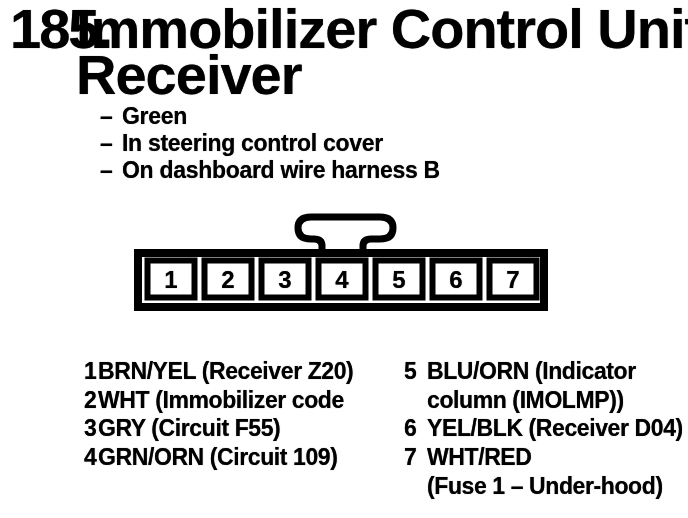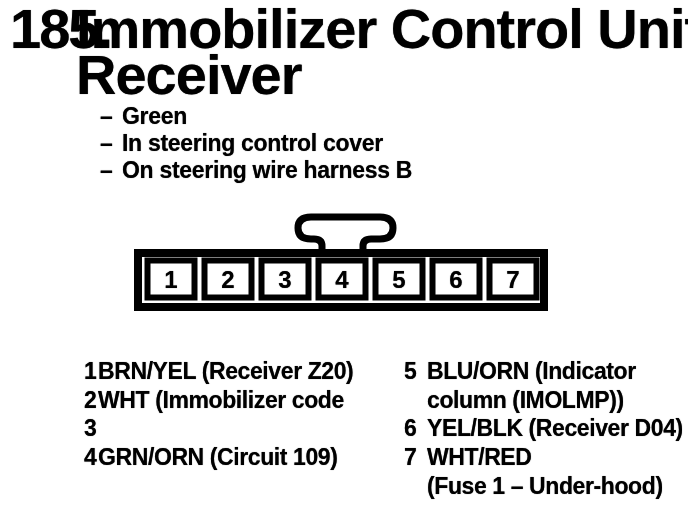--- a/index.html
+++ b/index.html
@@ -41,21 +41,21 @@
   <div class="note-row">
     <span class="note-dash">–</span>
     <span>Green</span>
   </div>
   <div class="note-row">
     <span class="note-dash">–</span>
     <span>In steering control cover</span>
   </div>
   <div class="note-row">
     <span class="note-dash">–</span>
-    <span>On steering wire harness B</span>
+    <span>On dashboard wire harness B</span>
   </div>
 </div>
 
 <svg class="connector-svg" width="424" height="112" viewBox="0 0 424 112">
   <path d="M192 50 L192 40 Q192 33 184 33 L181 33 Q168 33 168 22 Q168 11 181 11
            L250 11 Q263 11 263 22 Q263 33 250 33 L241 33 Q233 33 233 40 L233 50 Z" fill="#ffffff" stroke="#000000" stroke-width="7" stroke-linejoin="round"></path>
   <rect x="8" y="47" width="406" height="54" fill="#ffffff" stroke="#000000" stroke-width="8"></rect>
   <rect x="17.5" y="54.5" width="47" height="37" fill="#ffffff" stroke="#000000" stroke-width="6"></rect>
   <rect x="74.5" y="54.5" width="47" height="37" fill="#ffffff" stroke="#000000" stroke-width="6"></rect>
   <rect x="131.5" y="54.5" width="47" height="37" fill="#ffffff" stroke="#000000" stroke-width="6"></rect>
@@ -80,20 +80,23 @@
     </div>
   </div>
   <div class="pin-item">
     <span class="pin-num">2</span>
     <div>
       <div>WHT (Immobilizer code</div>
     </div>
   </div>
   <div class="pin-item">
     <span class="pin-num">3</span>
+    <div>
+      <div>GRY (Circuit F55)</div>
+    </div>
   </div>
   <div class="pin-item">
     <span class="pin-num">4</span>
     <div>
       <div>GRN/ORN (Circuit 109)</div>
     </div>
   </div>
 </div>
 
 <div class="pin-col pin-col-right">

